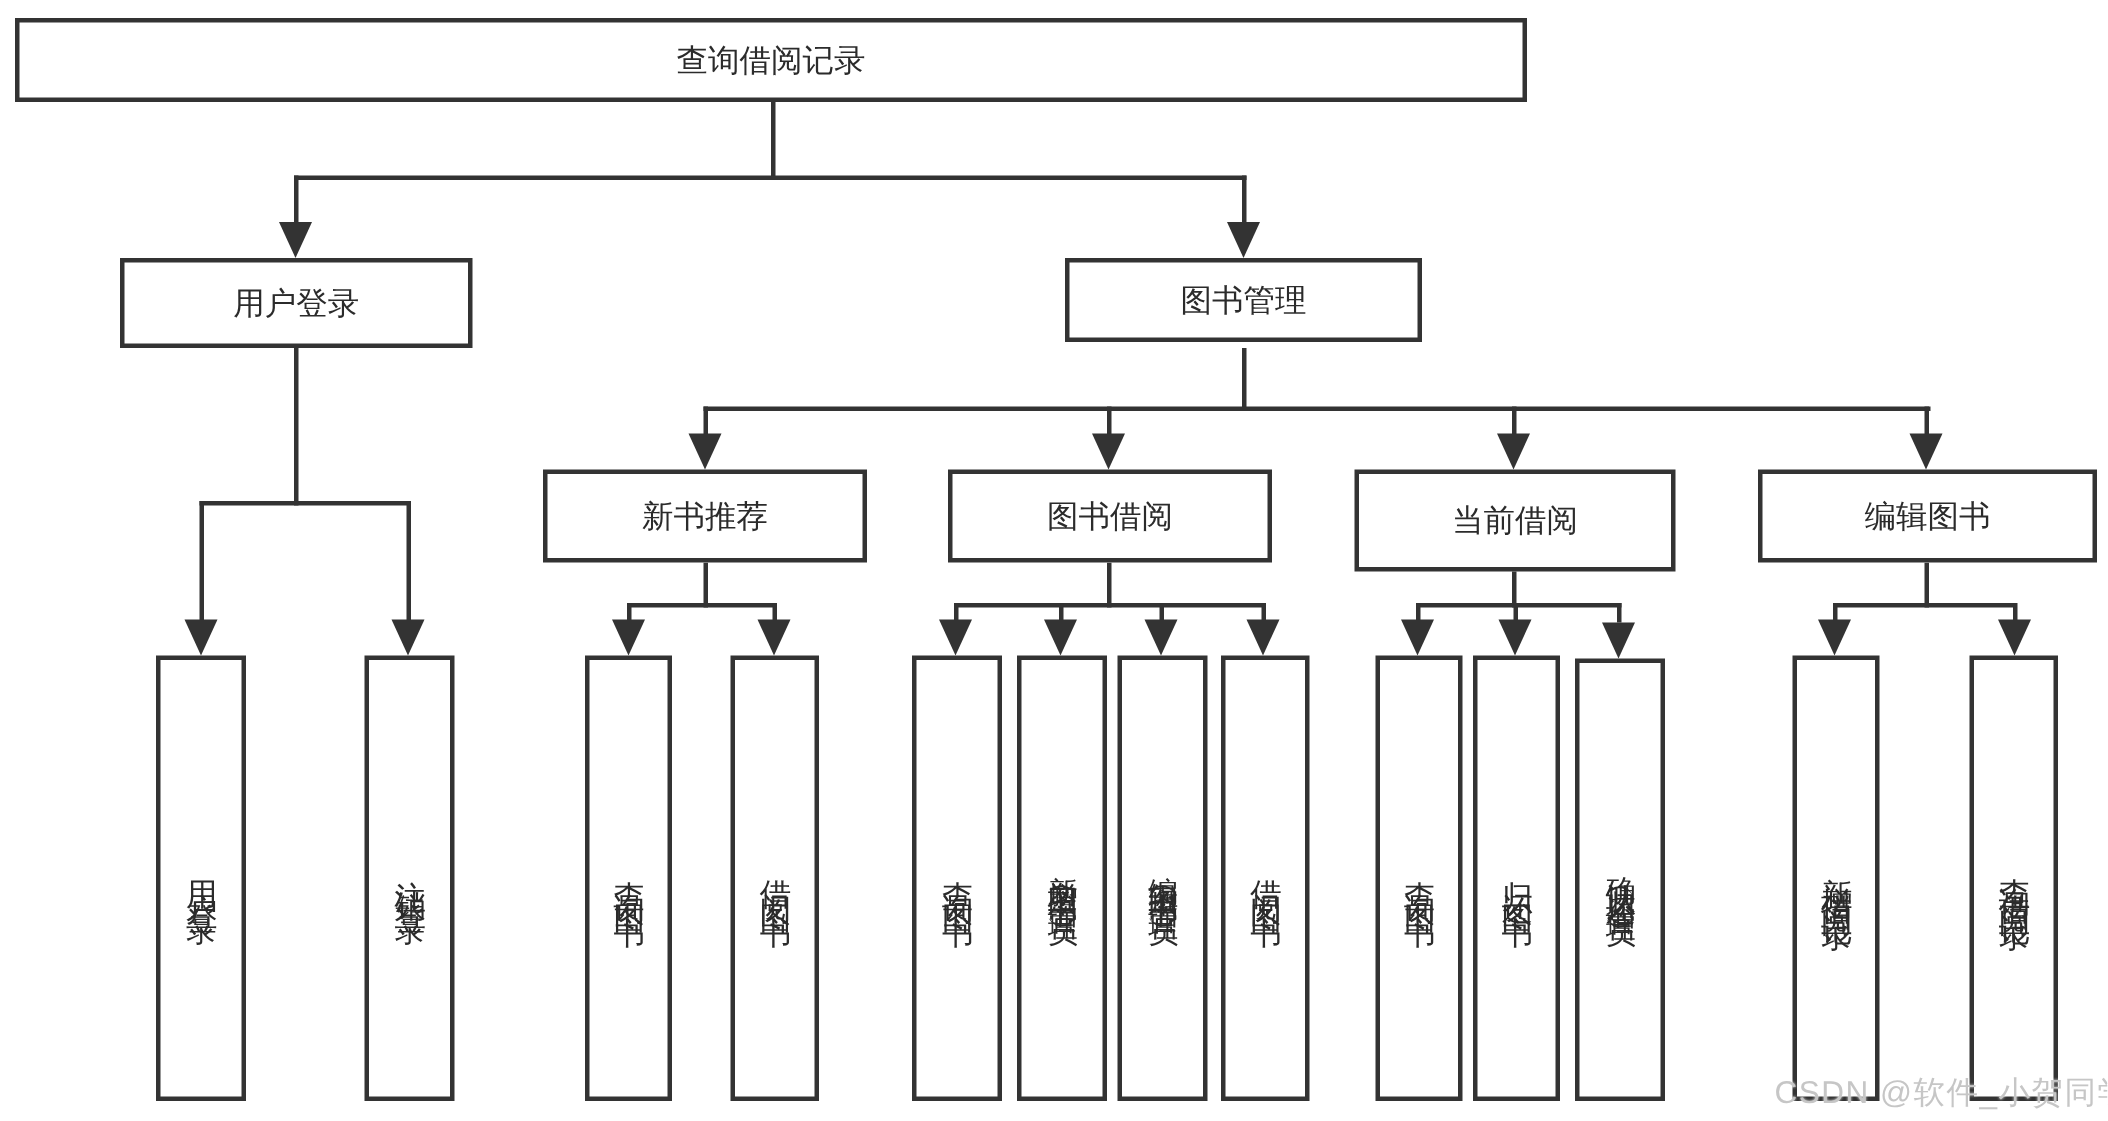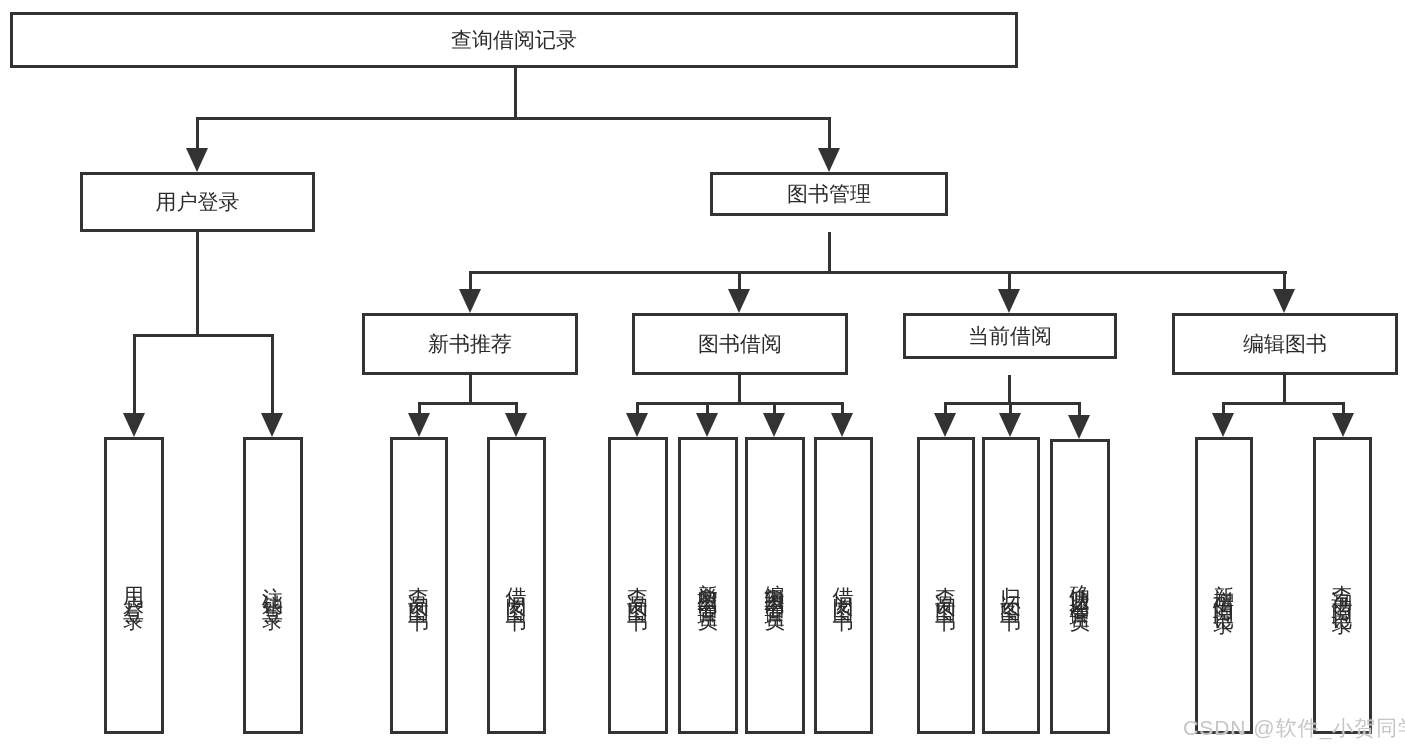--- a/index.html
+++ b/index.html
@@ -69,33 +69,33 @@
 <div id="canvas">
 
   <div class="box" style="left:10px;top:12px;width:1008px;height:56px;">
     <span>查询借阅记录</span>
   </div>
 
   <div class="box" style="left:80px;top:172px;width:235px;height:60px;">
     <span>用户登录</span>
   </div>
 
-  <div class="box" style="left:710px;top:172px;width:238px;height:44px;">
+  <div class="box" style="left:710px;top:172px;width:238px;height:56px;">
     <span>图书管理</span>
   </div>
 
   <div class="box" style="left:362px;top:313px;width:216px;height:62px;">
     <span>新书推荐</span>
   </div>
 
   <div class="box" style="left:632px;top:313px;width:216px;height:62px;">
     <span>图书借阅</span>
   </div>
 
-  <div class="box" style="left:903px;top:313px;width:214px;height:46px;">
+  <div class="box" style="left:903px;top:313px;width:214px;height:68px;">
     <span>当前借阅</span>
   </div>
 
   <div class="box" style="left:1172px;top:313px;width:226px;height:62px;">
     <span>编辑图书</span>
   </div>
 
   <div class="box" style="left:104px;top:437px;width:60px;height:297px;">
     <span class="vlabel">用户登录</span>
   </div>

